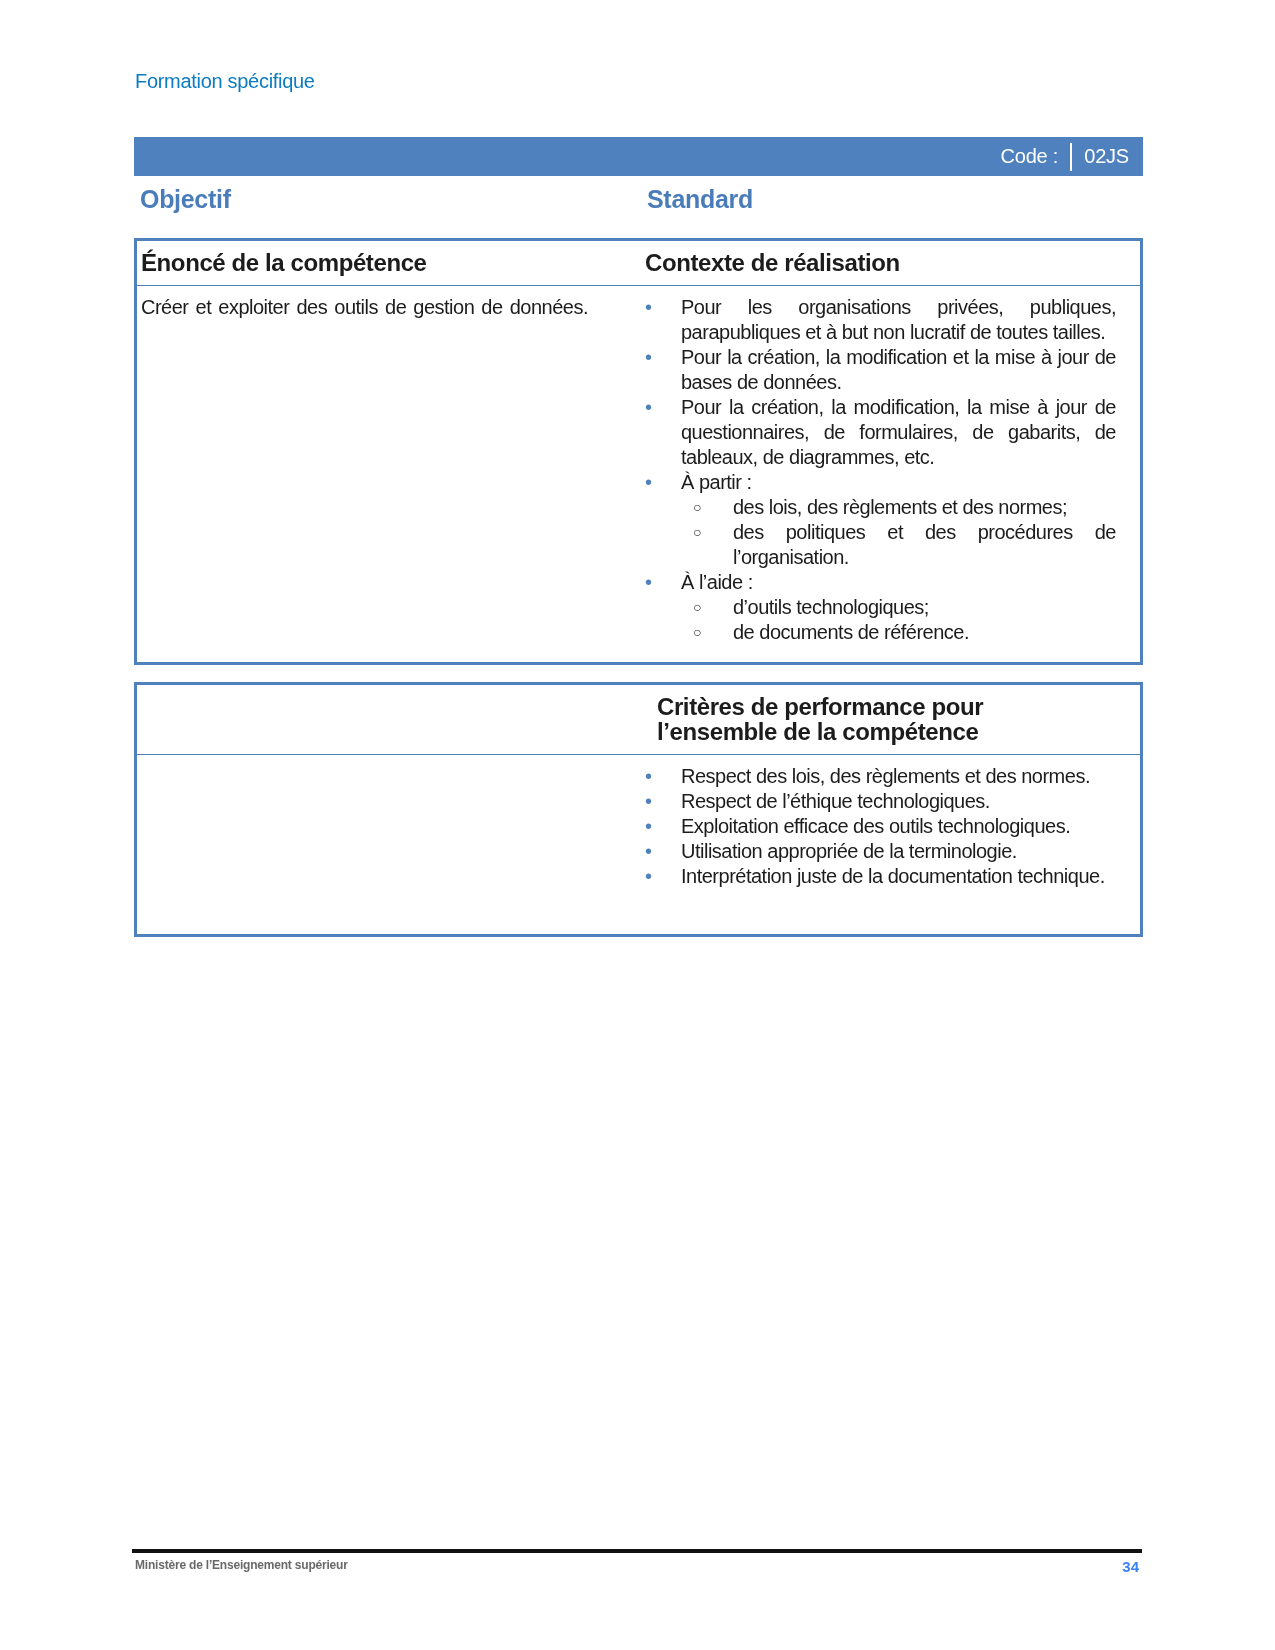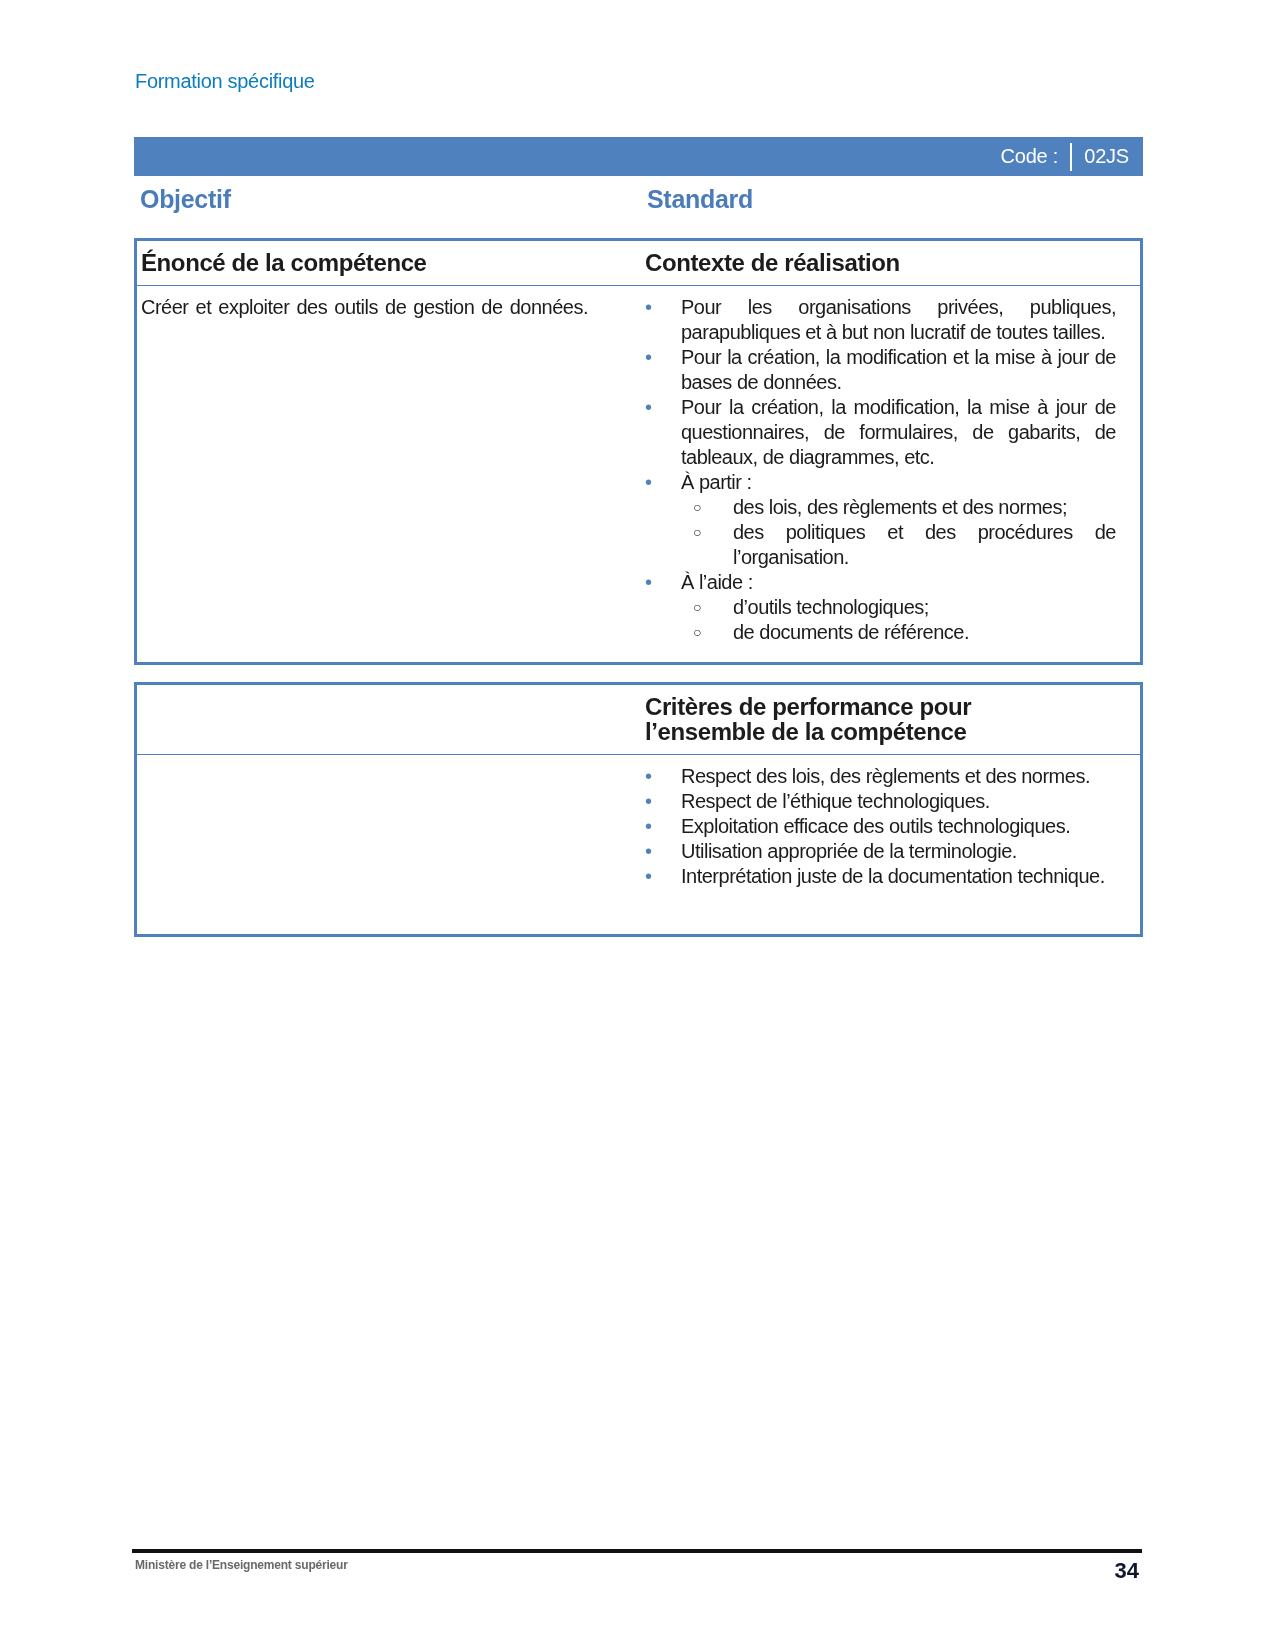--- a/index.html
+++ b/index.html
@@ -33,21 +33,21 @@
   .t1 { top:238px; height:427px; }
   .t2 { top:682px; height:255px; }
   .trow { display:flex; box-sizing:border-box; }
   .trow.hdr { border-bottom:1px solid #4f81bd; flex:0 0 auto; }
   .t1 .trow.hdr { height:45px; }
   .t2 .trow.hdr { height:70px; }
   .trow.bdy { flex:1 1 auto; }
   .cell-left { flex:0 0 508px; box-sizing:border-box; padding:9px 12px 6px 4px; }
   .cell-right { flex:1 1 auto; box-sizing:border-box; padding:9px 24px 6px 0; }
   .hdr-text { font-size:24px; font-weight:bold; letter-spacing:-0.4px; line-height:25px; }
-  .t2-hdr-text { max-width:425px; }
+  .t2-hdr-text { max-width:425px;margin-left:12px; }
   .statement {
     font-size:20px; letter-spacing:-0.5px; word-spacing:2px; line-height:25px;
     text-align:justify;
   }
   .blist { margin:0; padding:0; list-style:none;
     font-size:20px; line-height:25px; letter-spacing:-0.5px; }
   .bitem { display:flex; }
   .bm1 { flex:0 0 36px; color:#4f81bd; }
   .btext { flex:1 1 auto; text-align:justify; }
   .sublist { margin:0; padding:0 0 0 12px; list-style:none; }
@@ -55,21 +55,21 @@
   .bm2 { flex:0 0 40px; font-size:14px; line-height:25px; color:#1c1c1c; }
   .stext { flex:1 1 auto; text-align:justify; }
 
   .footer-line { position:absolute; left:132px; top:1549px; width:1010px; height:4px; background:#111111; }
   .footer-left {
     position:absolute; left:135px; top:1558px;
     font-size:12px; font-weight:bold; letter-spacing:-0.2px; color:#696969;
   }
   .footer-page {
     position:absolute; right:136px; top:1558px;
-    font-size:22px; font-weight:bold; color:#0f172a;
+    font-size:15px; font-weight:bold; color:#3b82f6;
   }
 </style>
 </head>
 <body>
 
 <div class="page">
 
   <div class="top-label">Formation spécifique</div>
 
   <div class="code-bar">

